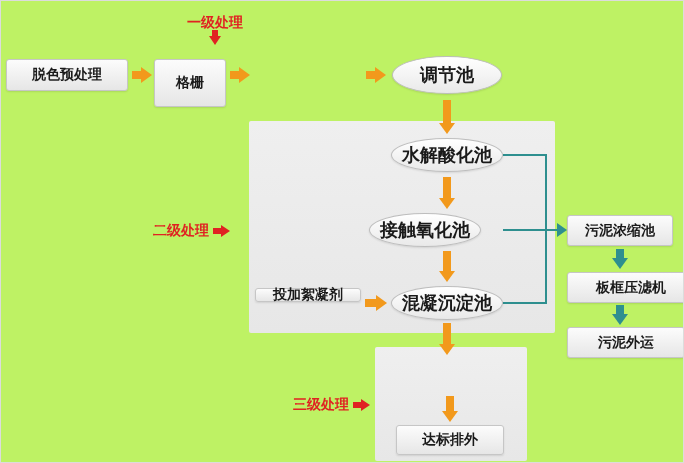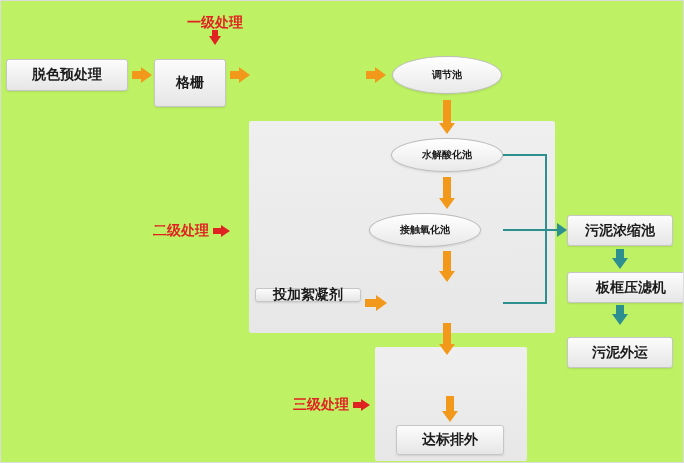--- a/index.html
+++ b/index.html
@@ -11,21 +11,21 @@
   .panel{position:absolute;background:linear-gradient(#efefef,#e7e7e7);border-radius:2px;}
   .rect-node{
     position:absolute;display:flex;align-items:center;justify-content:center;
     background:linear-gradient(#fcfcfc,#e6e6e6);border:1px solid #c6c6c6;border-radius:3px;
     font-size:14px;font-weight:bold;color:#1a1a1a;box-shadow:0 1px 2px rgba(0,0,0,.10);
     white-space:nowrap;box-sizing:border-box;
   }
   .ellipse-node{
     position:absolute;display:flex;align-items:center;justify-content:center;
     background:linear-gradient(#ffffff,#e9e9e9);border:1px solid #bdbdbd;border-radius:50%;
-    font-size:10px;font-weight:bold;color:#1a1a1a;box-shadow:0 1px 2px rgba(0,0,0,.10);
+    font-size:18px;font-weight:bold;color:#1a1a1a;box-shadow:0 1px 2px rgba(0,0,0,.10);
     white-space:nowrap;box-sizing:border-box;
   }
   .stage-label{position:absolute;font-size:14px;font-weight:bold;color:#e02222;white-space:nowrap;}
   
   .arrow{position:absolute;}
   .arrow i{display:block;position:absolute;}
   .c-orange{color:#f2991c;} .c-red{color:#e02222;} .c-teal{color:#2e8f8f;}
   .arrow-r .s{left:0;top:50%;transform:translateY(-50%);height:8px;width:calc(100% - 11px);background:currentColor;}
   .arrow-r .h{right:0;top:50%;transform:translateY(-50%);width:0;height:0;
     border-left:11px solid currentColor;border-top:8px solid transparent;border-bottom:8px solid transparent;}
@@ -108,20 +108,21 @@
       <i class="s"></i>
       <i class="h"></i>
     </div>
 
   <div class="rect-node" style="left:254px;top:287px;width:106px;height:14px">投加絮凝剂</div>
   <div class="arrow arrow-r c-orange" style="left:364px;top:294px;width:22px;height:16px">
       <i class="s"></i>
       <i class="h"></i>
     </div>
 
+  <div class="ellipse-node" style="left:390px;top:285px;width:112px;height:34px">混凝沉淀池</div>
   <div class="arrow arrow-d c-orange" style="left:438px;top:322px;width:16px;height:32px">
       <i class="s"></i>
       <i class="h"></i>
     </div>
 
   <div class="arrow arrow-d c-orange" style="left:441px;top:395px;width:16px;height:26px">
       <i class="s"></i>
       <i class="h"></i>
     </div>
 
@@ -132,15 +133,15 @@
       <i class="s"></i>
       <i class="h"></i>
     </div>
 
   <div class="rect-node" style="left:566px;top:271px;width:128px;height:31px">板框压滤机</div>
   <div class="arrow arrow-d c-teal" style="left:611px;top:304px;width:16px;height:20px">
       <i class="s"></i>
       <i class="h"></i>
     </div>
 
-  <div class="rect-node" style="left:566px;top:336px;width:106px;height:31px">污泥外运</div>
+  <div class="rect-node" style="left:566px;top:326px;width:118px;height:31px">污泥外运</div>
 
 </div>
 
 </body></html>

